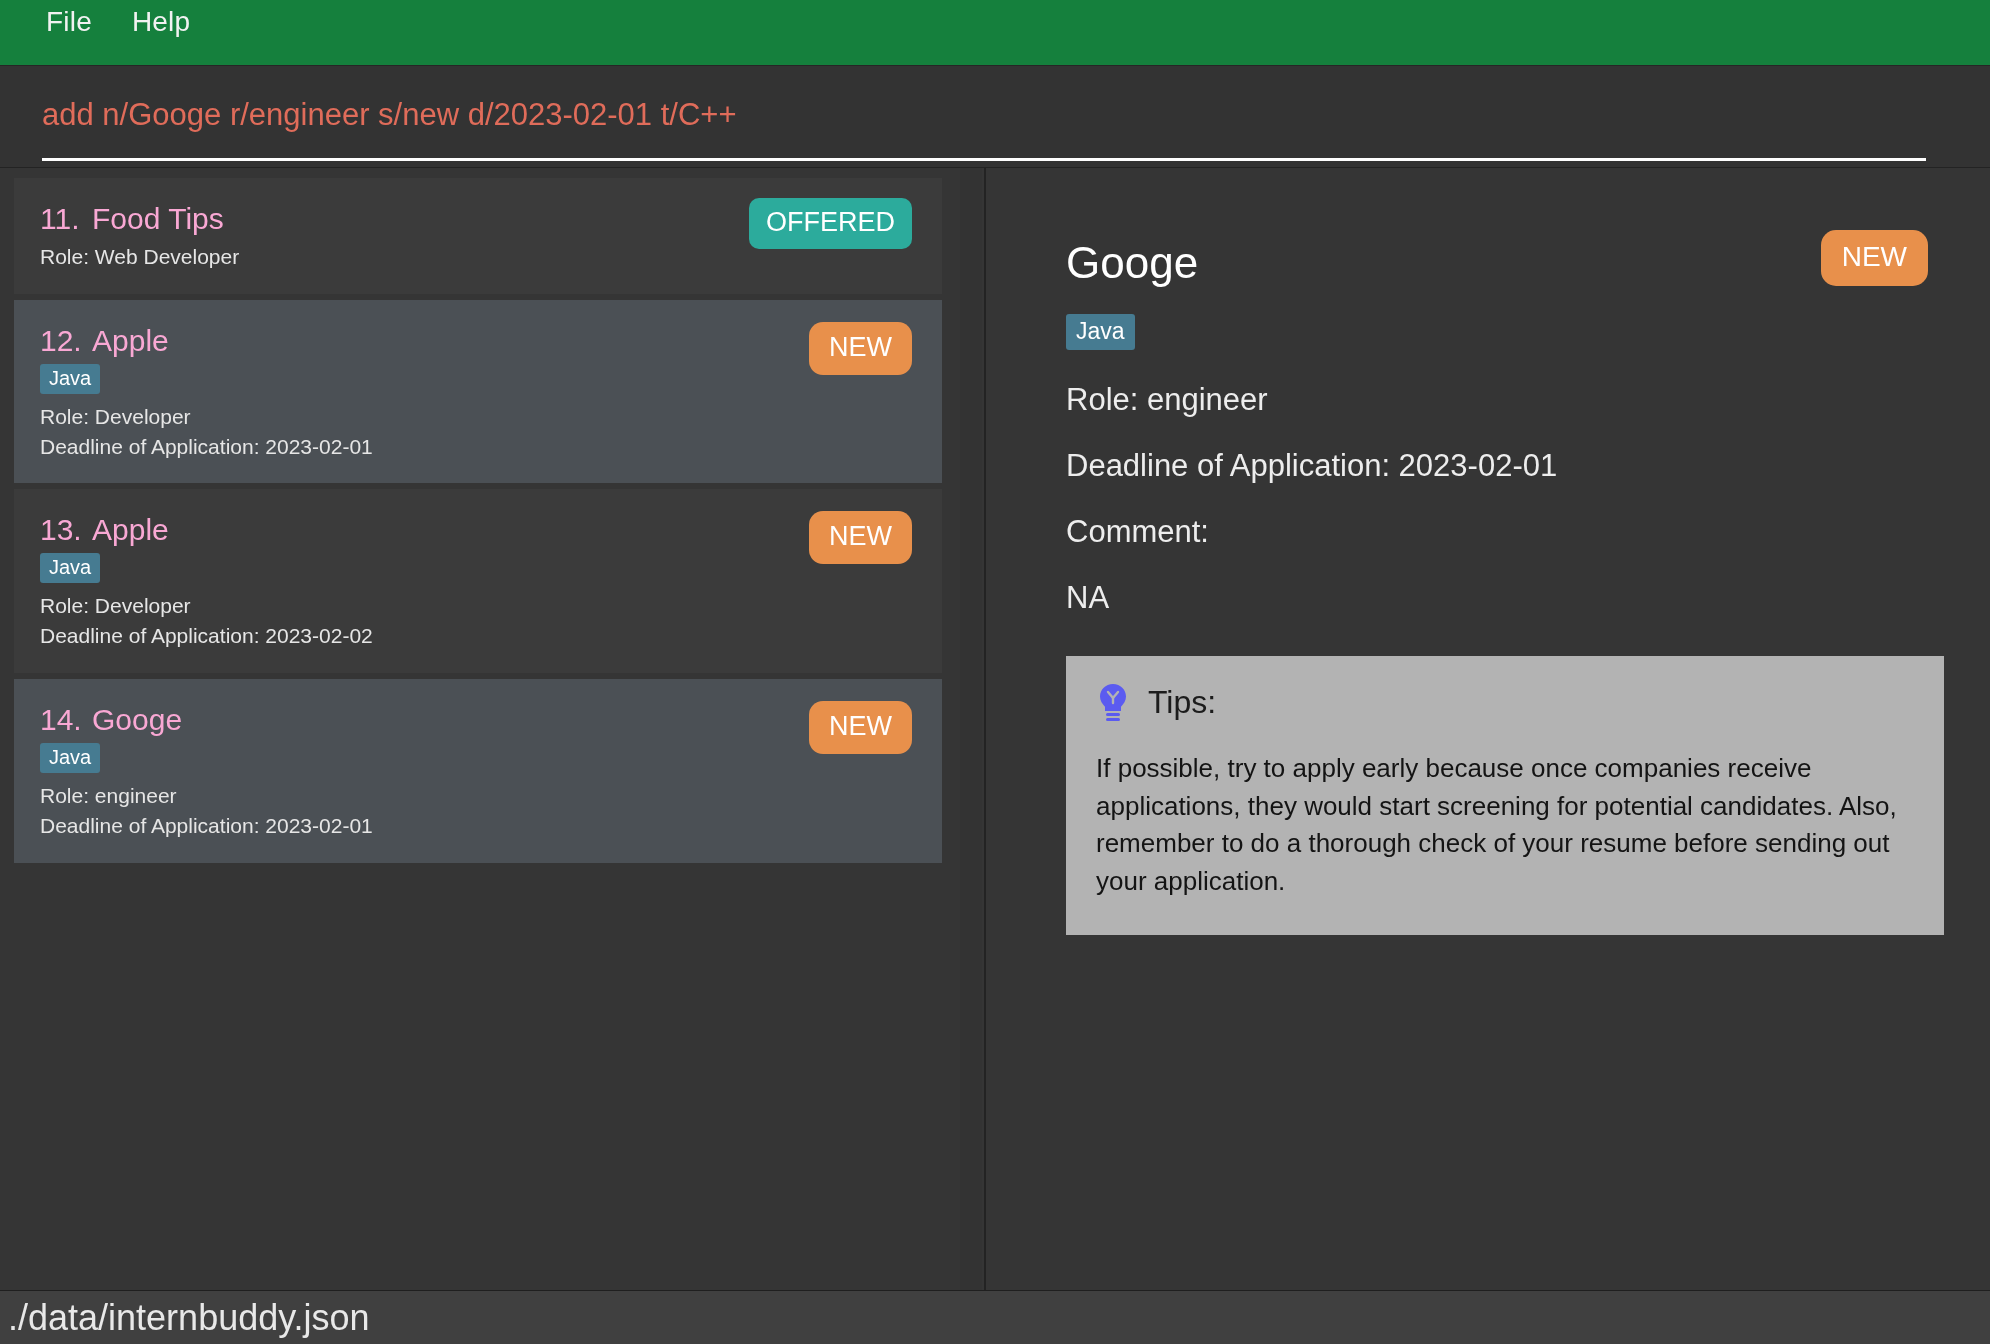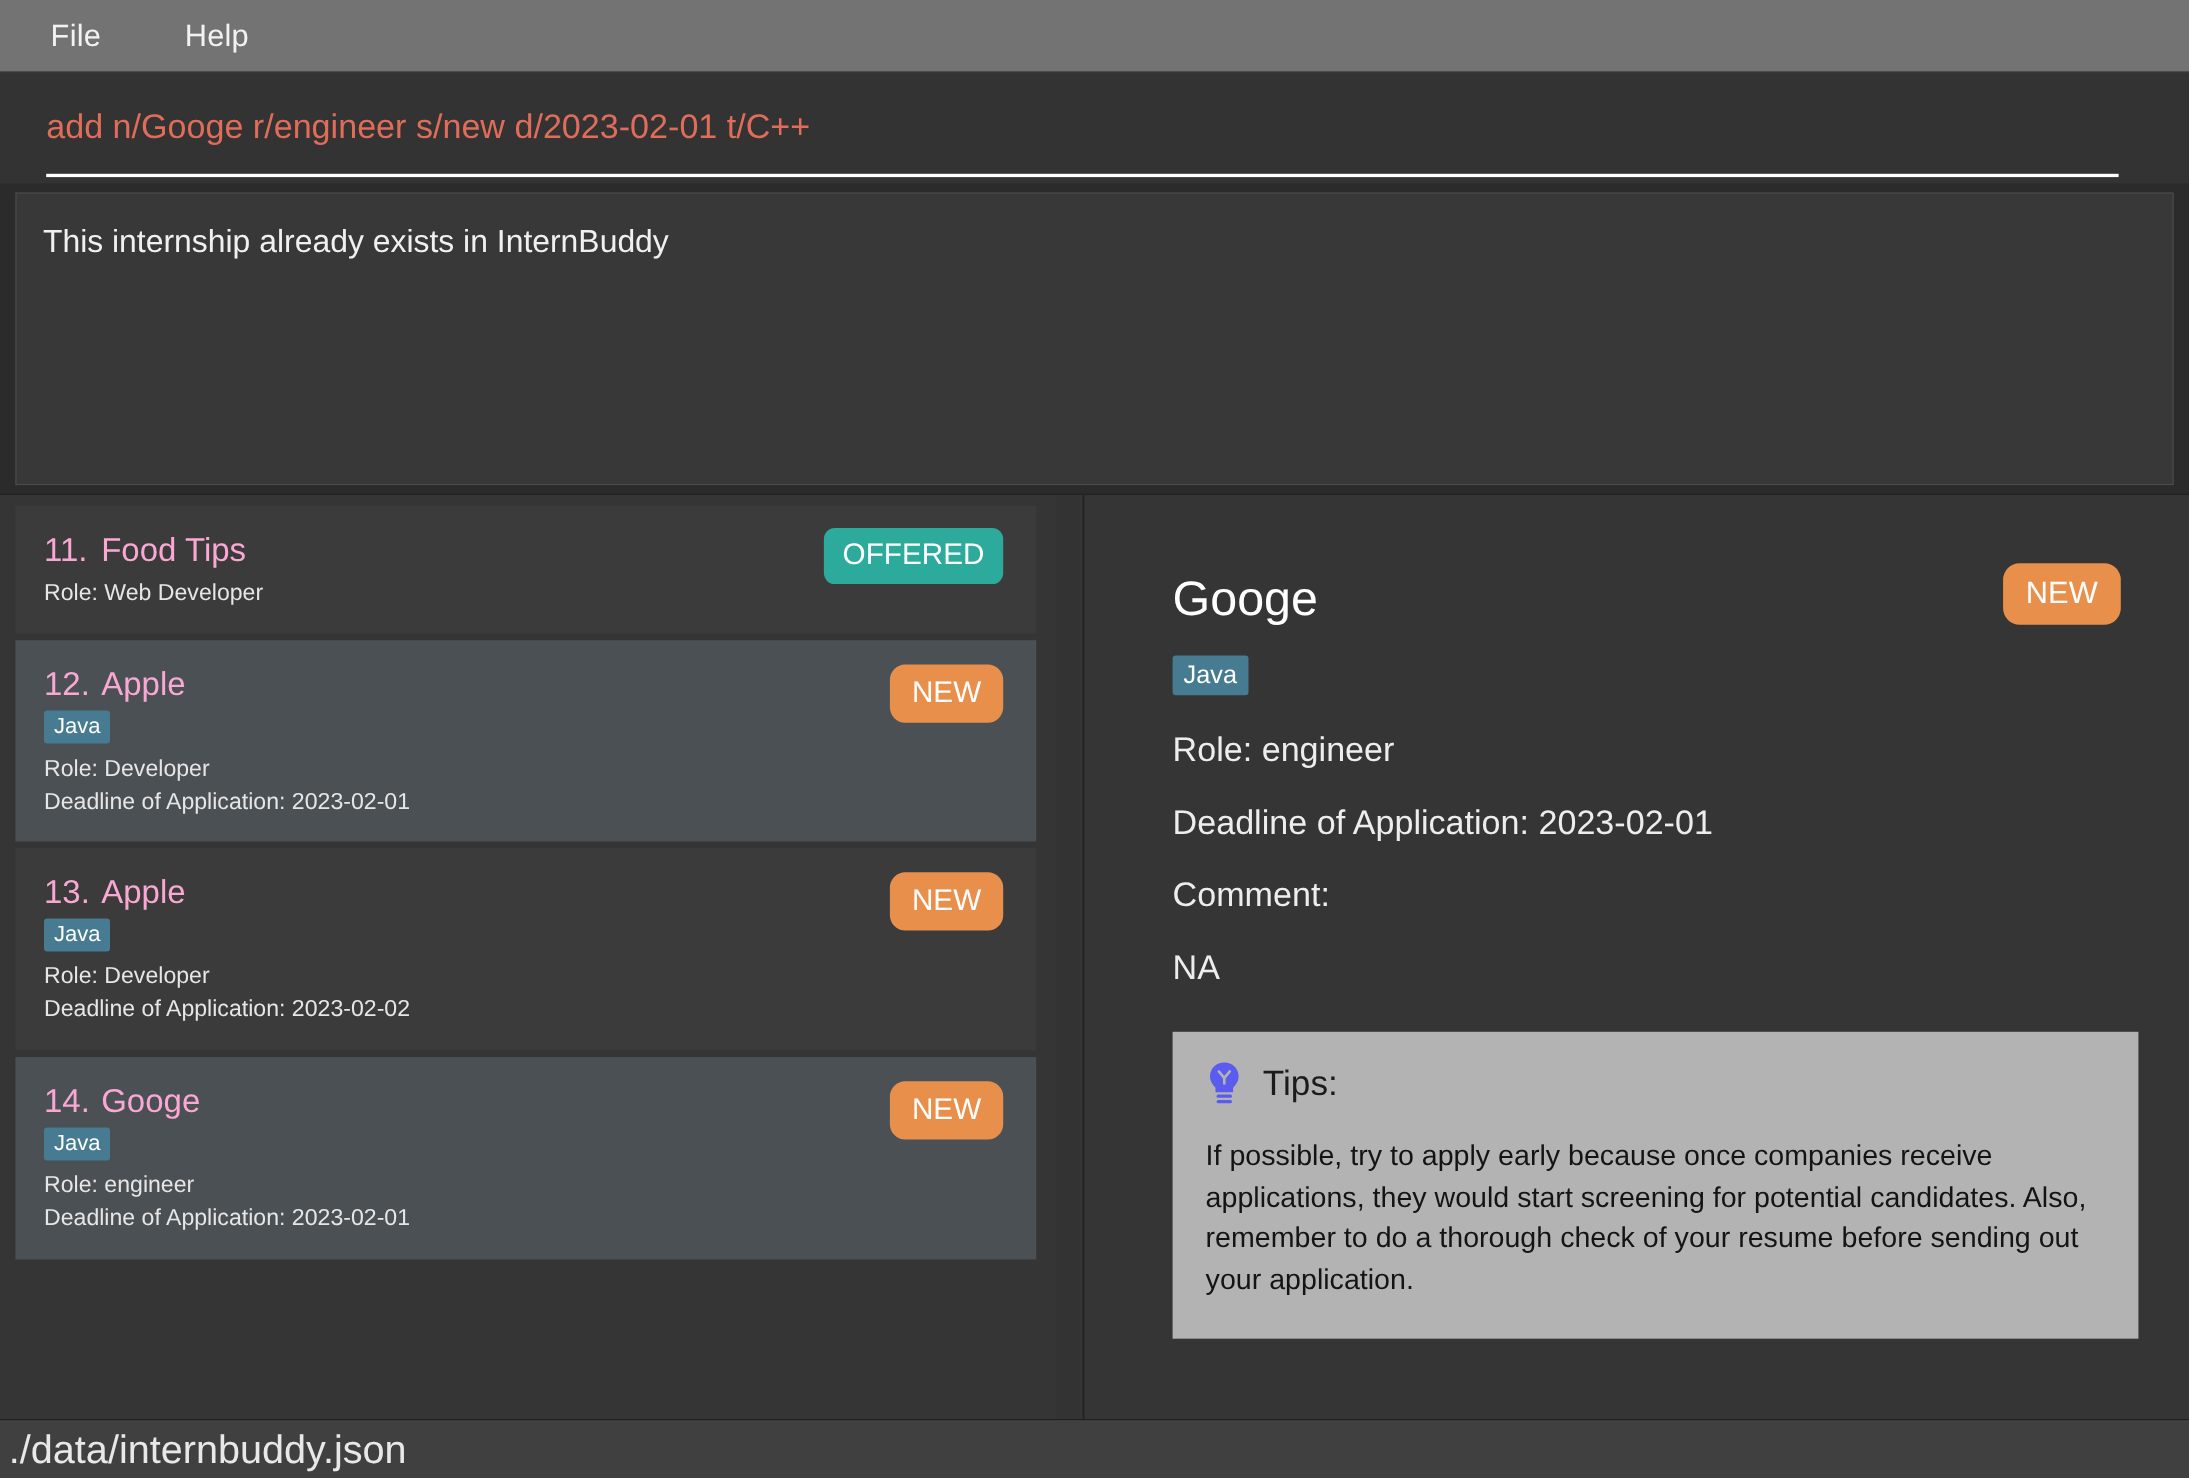--- a/index.html
+++ b/index.html
@@ -15,27 +15,26 @@
     width: 1990px;
     height: 1344px;
     display: flex;
     flex-direction: column;
     background: #2e2e2e;
   }
 
   
   .menu-bar {
     height: 66px;
-    background: #737373;
-    display: flex;
-    align-items: center;
+    background: #15803d;
+    display: flex;
+    align-items: flex-start;
     padding-left: 26px;
     flex: 0 0 auto;
     border-bottom: 1px solid #262626;
-    gap: 36px;
   }
   .menu-item {
     color: #f2f2f2;
     font-size: 28px;
     padding: 6px 20px;
     cursor: default;
     letter-spacing: 0.2px;
   }
 
   
@@ -262,25 +261,20 @@
     <div class="menu-item">Help</div>
   </div>
 
   <div class="command-area">
     <input class="command-input" value="add n/Googe r/engineer s/new d/2023-02-01 t/C++" style="">
   </div>
   <div class="command-underline-wrap">
     <div class="command-underline"></div>
   </div>
 
-  <div class="result-wrap">
-    <div class="result-box">
-      <div class="result-text">This internship already exists in InternBuddy</div>
-    </div>
-  </div>
 
   <div class="main">
 
     <div class="list-panel">
       <div class="list-inner">
 
         <div class="card">
           <div class="card-title">
             <span class="card-idx">11.</span>
             <span>Food Tips</span>

